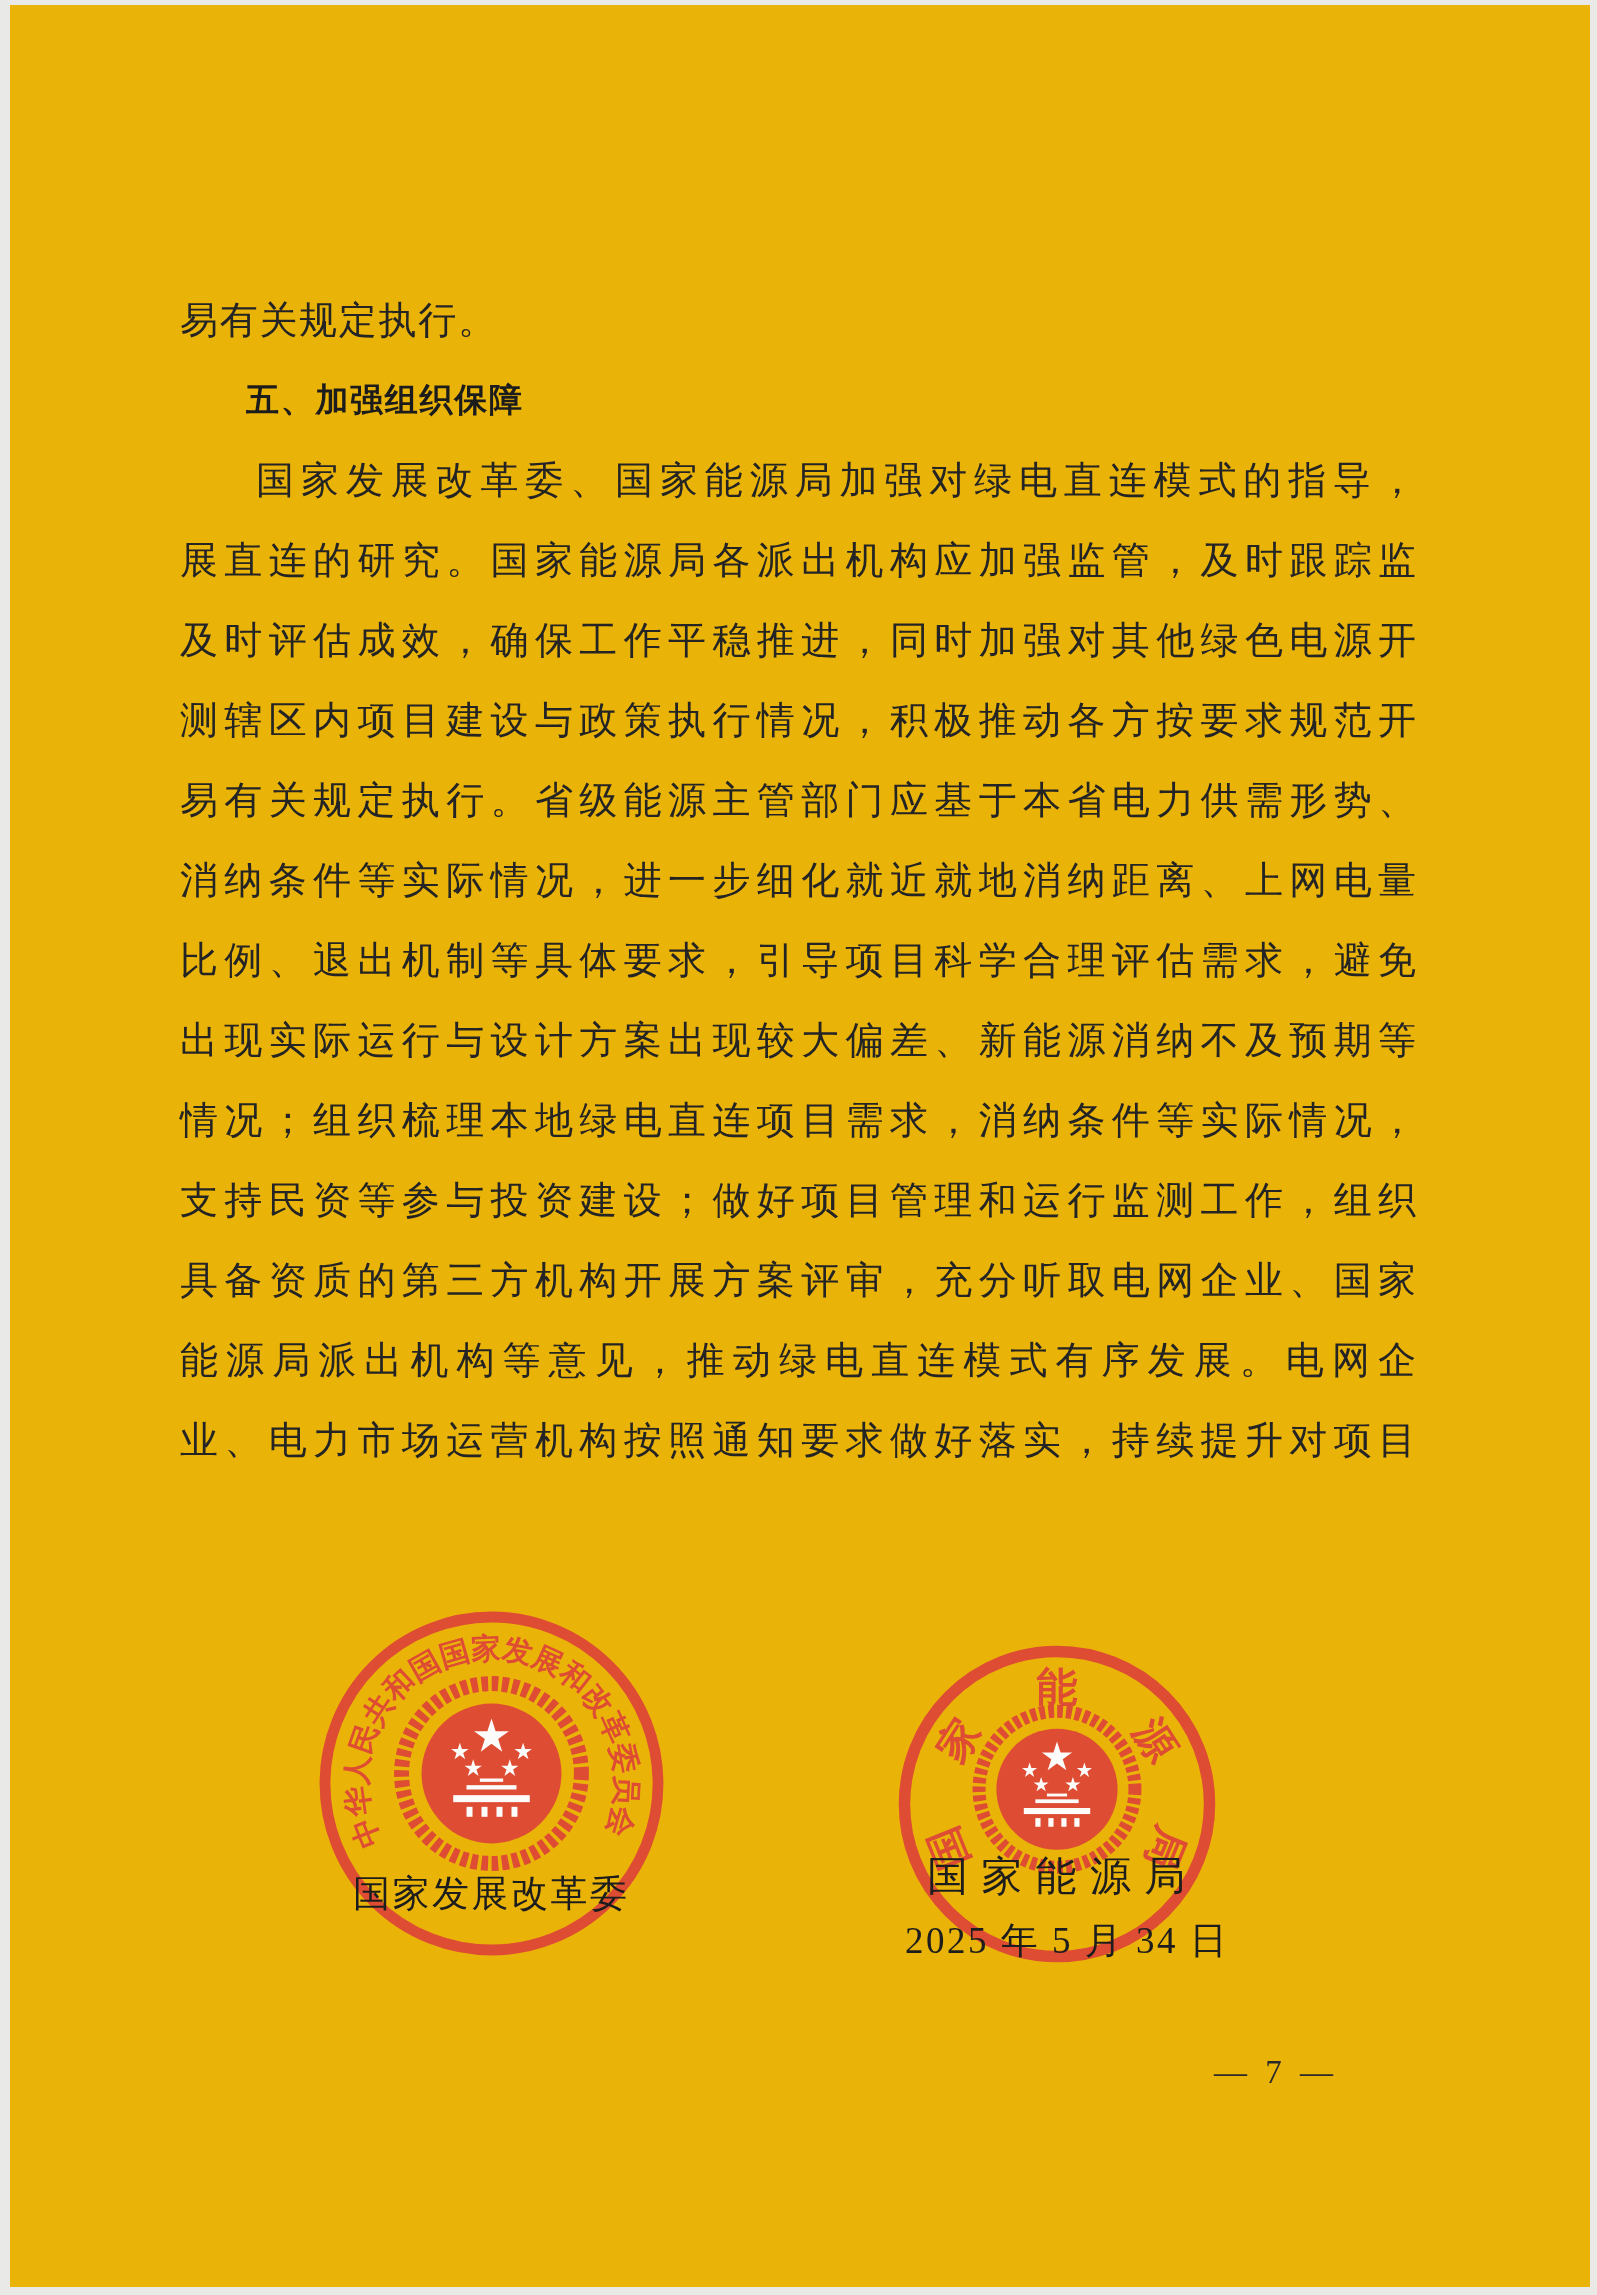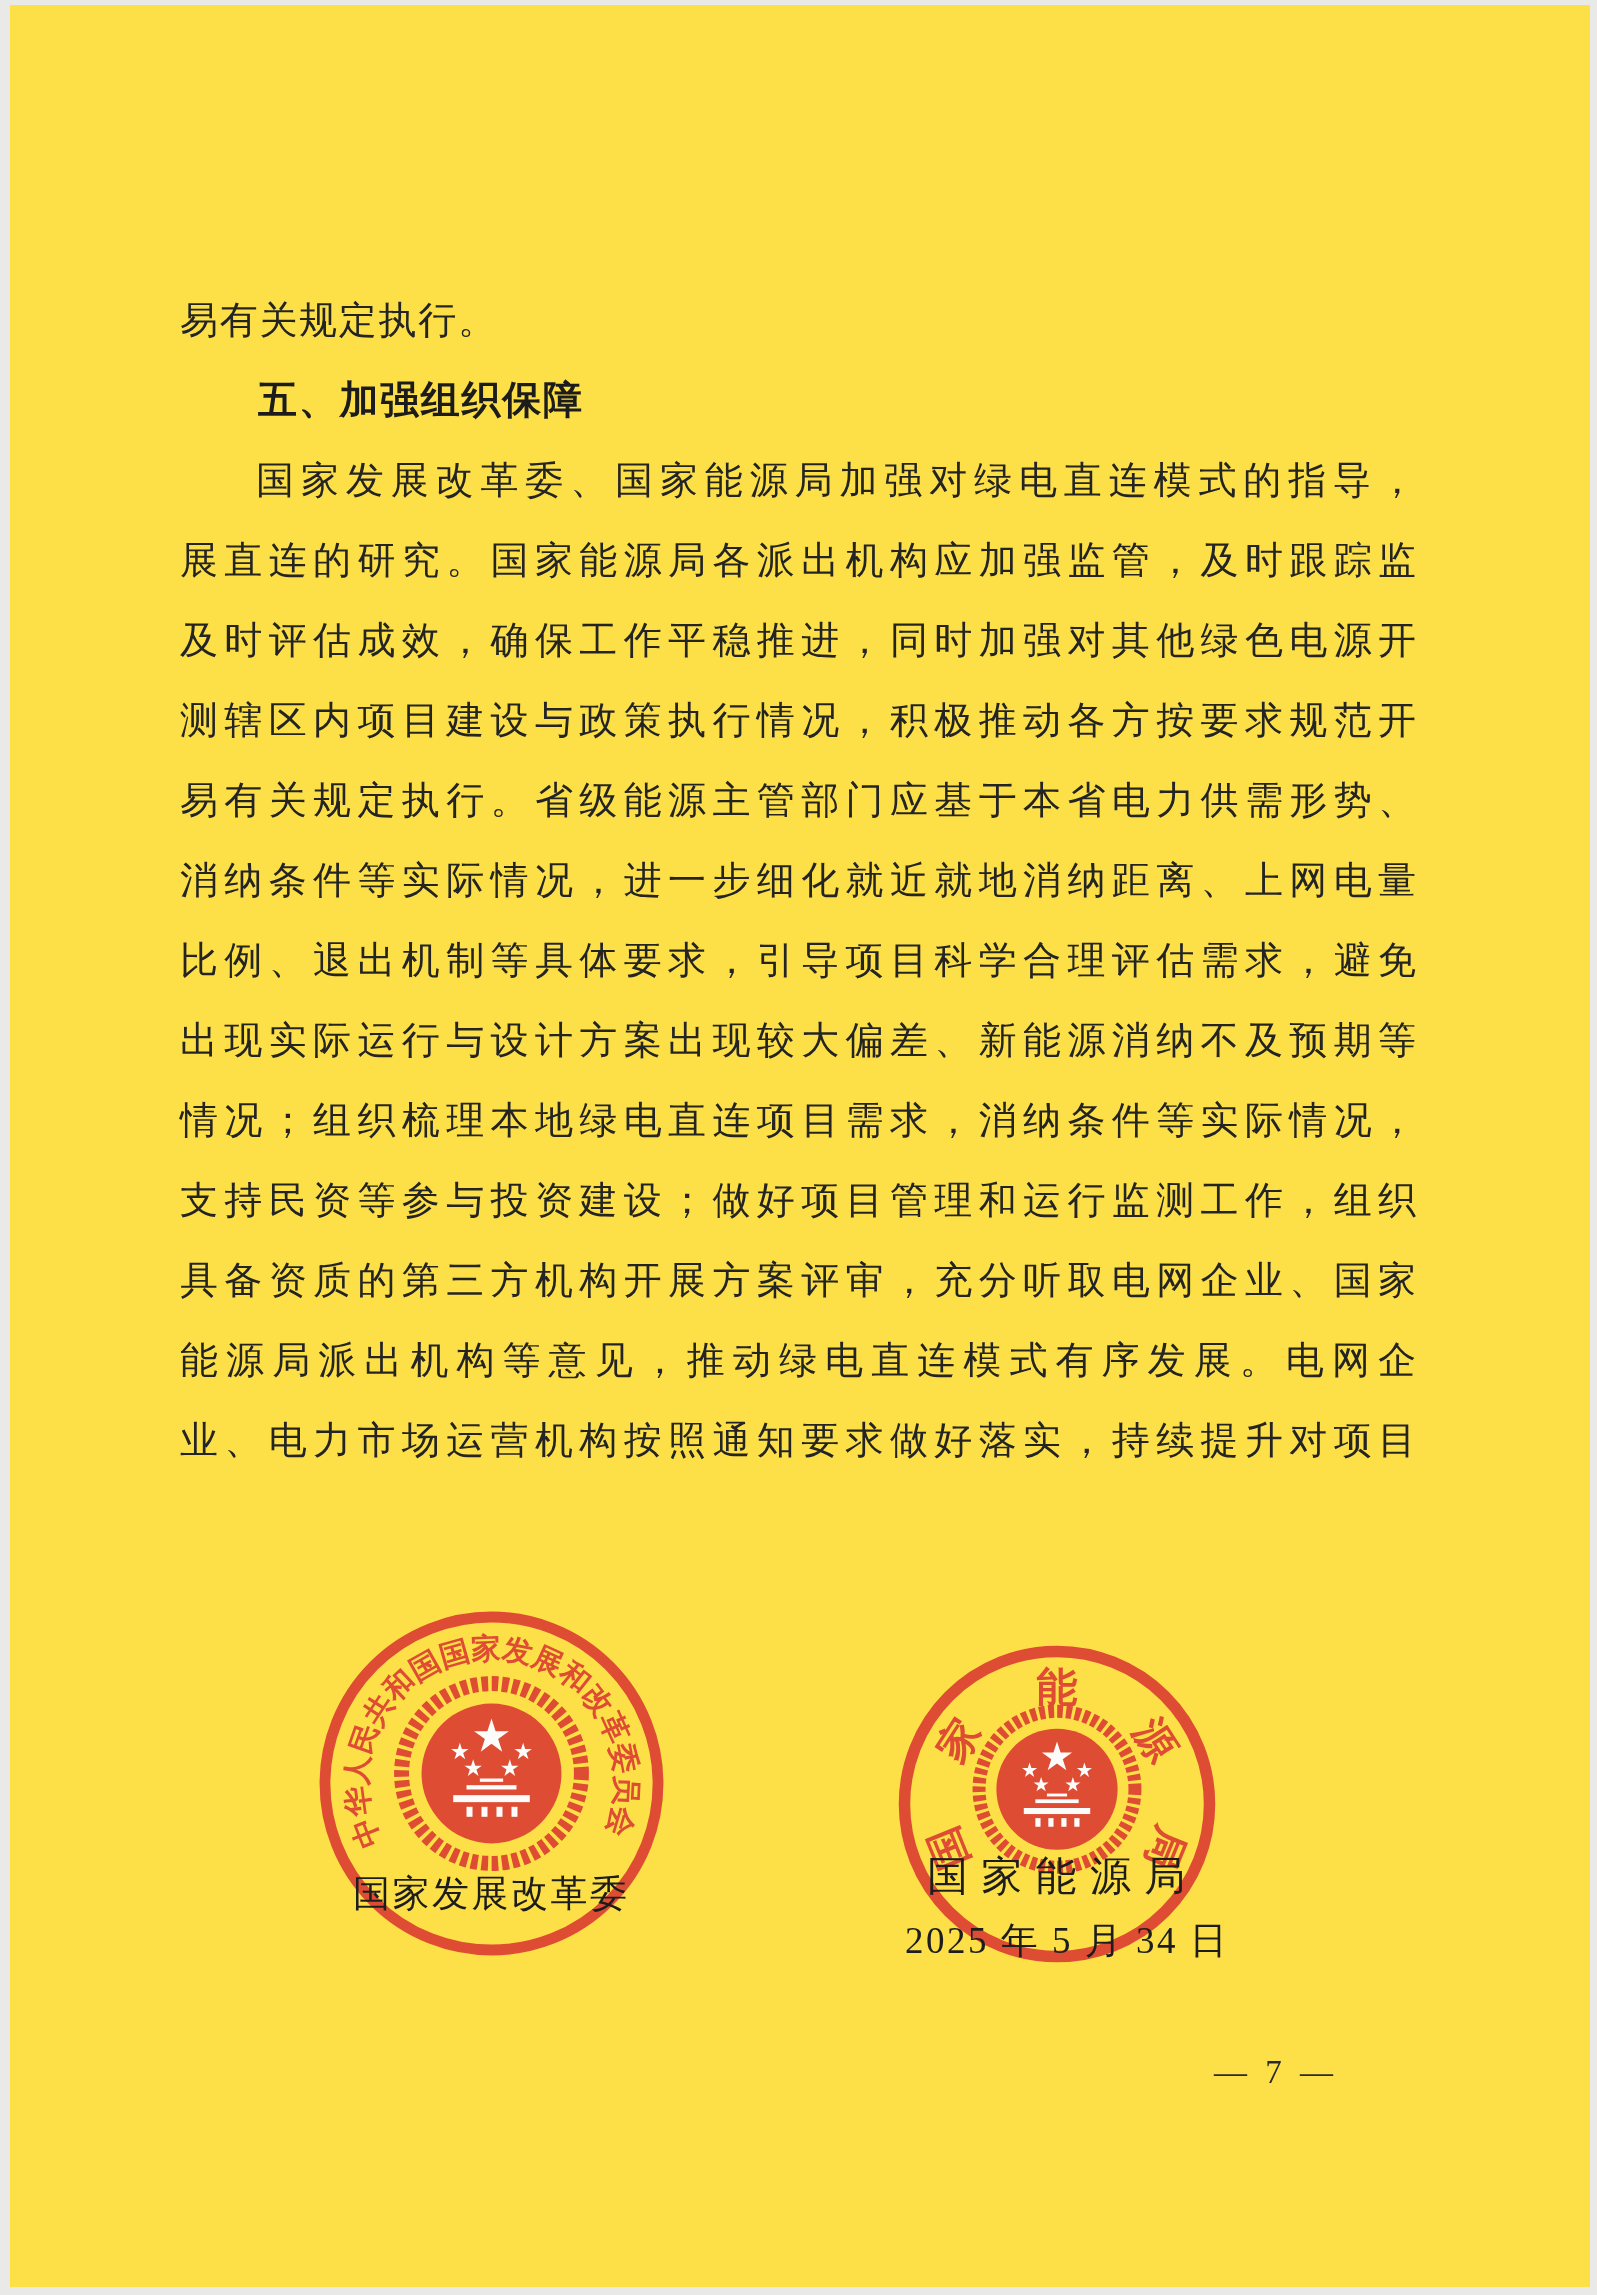--- a/index.html
+++ b/index.html
@@ -3,42 +3,42 @@
 <meta charset="utf-8">
 <style>
   html,body{margin:0;padding:0;}
   body{
     width:1597px;height:2295px;position:relative;
     background:#e9e9e7;
     font-family:"Liberation Serif","DejaVu Serif",serif;
   }
   .page{
     position:absolute;left:10px;top:5px;right:6.7px;bottom:8.3px;
-    background:#fde047;
+    background:#eab308;
     overflow:hidden;
   }
   
   .textblock{
     position:absolute;left:170px;top:275px;width:1236px;
     font-size:38px;line-height:80px;color:#242424;
   }
   .line{
     height:80px;white-space:nowrap;letter-spacing:1.7px;color:#242424;
   }
   .line.justify{
     white-space:normal;
     text-align:justify;
     text-align-last:justify;
     text-justify:inter-character;
     letter-spacing:0;
   }
   .line.indent{ text-indent:2em; }
   .line.heading{
     font-family:"Liberation Sans","DejaVu Sans",sans-serif;
-    font-weight:bold;font-size:39px;color:#1c1c1c;letter-spacing:1.7px;
+    font-weight:bold;font-size:33px;color:#1c1c1c;letter-spacing:1.7px;
   }
   
   .seal{ position:absolute; }
   .seal svg{ display:block; }
   .ring-text{ fill:#de4c33; font-family:"Liberation Serif","DejaVu Serif",serif; font-weight:bold; }
   .seal-caption{
     position:absolute;color:#1d1d1d;font-size:37px;white-space:nowrap;
     font-family:"Liberation Serif","DejaVu Serif",serif;
   }
   .caption-ndrc{ left:343px; top:1864px; letter-spacing:2.5px; }

